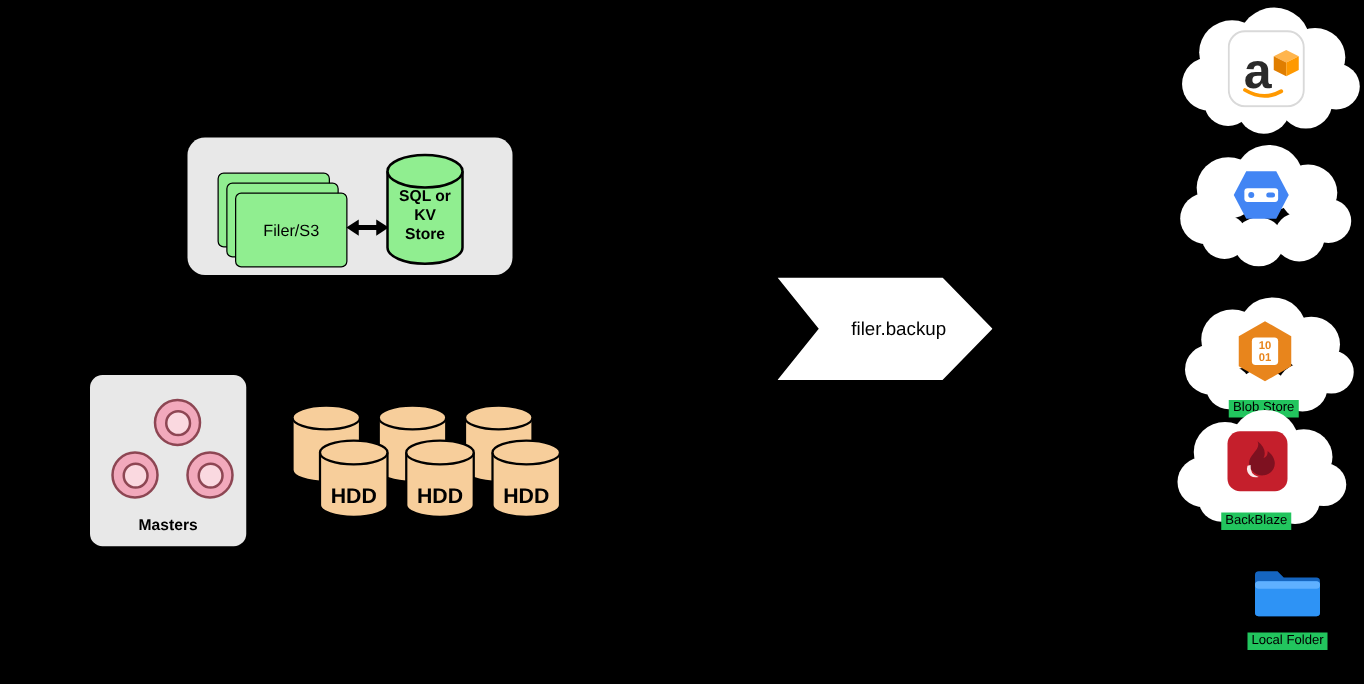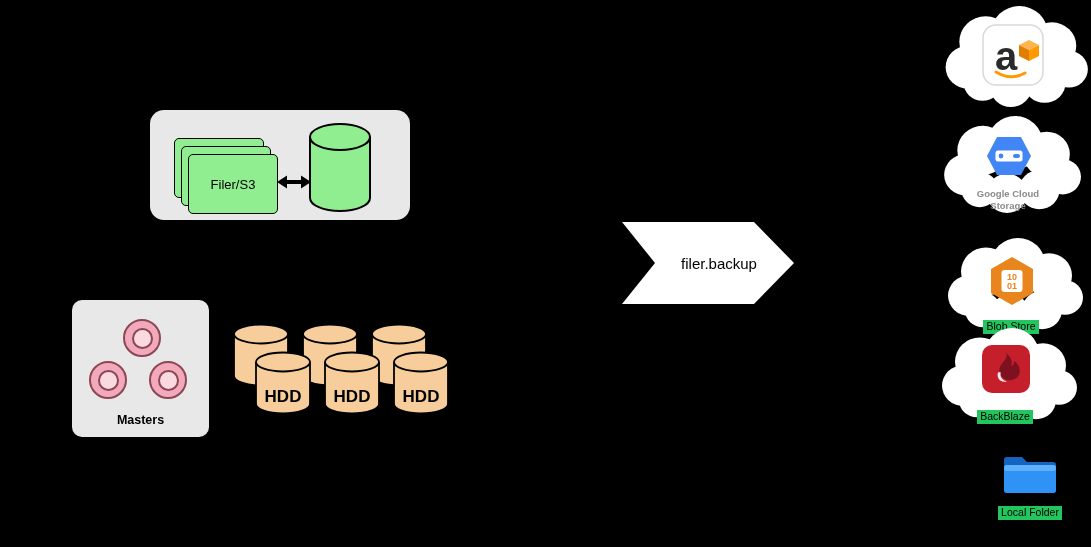--- a/index.html
+++ b/index.html
@@ -55,24 +55,27 @@
         <polygon points="0,10 10,3.5 10,16.5" fill="#000"></polygon>
         <polygon points="34,10 24,3.5 24,16.5" fill="#000"></polygon>
       </svg>
     </div>
 
     <div class="cyl" style="left:158px;top:12px;width:64px;height:92px;">
       <svg width="64" height="92" viewBox="0 0 64 92">
         <path d="M2,15 v61 a30,13 0 0 0 60,0 v-61" fill="#90EE90" stroke="#000" stroke-width="2"></path>
         <ellipse cx="32" cy="15" rx="30" ry="13" fill="#90EE90" stroke="#000" stroke-width="2"></ellipse>
       </svg>
+      <div class="cyl-label">SQL or
+KV
+Store</div>
     </div>
   </div>
 
-  <div class="group" style="left:72px;top:300px;width:137px;height:137px;border-radius:10px;">
+  <div class="group" style="left:72px;top:300px;width:125px;height:137px;border-radius:10px;">
     <div class="donut" style="left:51px;top:19px;">
         <div class="donut-inner"></div>
       </div>
     <div class="donut" style="left:17px;top:61px;">
         <div class="donut-inner"></div>
       </div>
     <div class="donut" style="left:77px;top:61px;">
         <div class="donut-inner"></div>
       </div>
     <div class="masters-label">Masters</div>
@@ -161,22 +164,20 @@
           <circle cx="74" cy="81" r="20"></circle>
           <circle cx="47" cy="77" r="18"></circle>
       </g>
     </svg>
     <svg class="cloud-icon" style="left:54px;top:22px;" width="46" height="40" viewBox="0 0 46 40">
       <polygon points="11,1 35,1 45,20 35,39 11,39 1,20" fill="#4285F4"></polygon>
       <rect x="9.5" y="14.5" width="27" height="11" rx="2.5" fill="#fff"></rect>
       <circle cx="15" cy="20" r="2.4" fill="#4285F4"></circle>
       <rect x="27" y="18" width="7" height="4" rx="2" fill="#4285F4"></rect>
     </svg>
-    <div class="dest-label gcs-label" style="top:74px;">Google Cloud
-Storage</div>
   </div>
 
   <div class="cloud-item" style="left:936px;top:236px;width:150px;height:100px;">
     <svg class="cloud-shape" viewBox="0 0 150 104" preserveAspectRatio="none">
       <g fill="#FFFFFF">
         <circle cx="33" cy="62" r="21"></circle>
           <circle cx="50" cy="37" r="25"></circle>
           <circle cx="82" cy="29" r="27"></circle>
           <circle cx="113" cy="41" r="23"></circle>
         <circle cx="129" cy="64" r="18"></circle>

